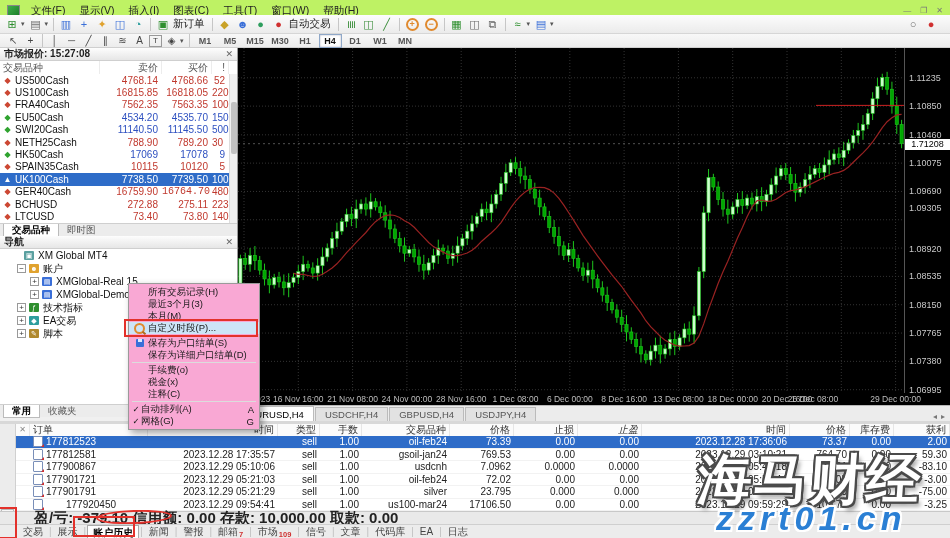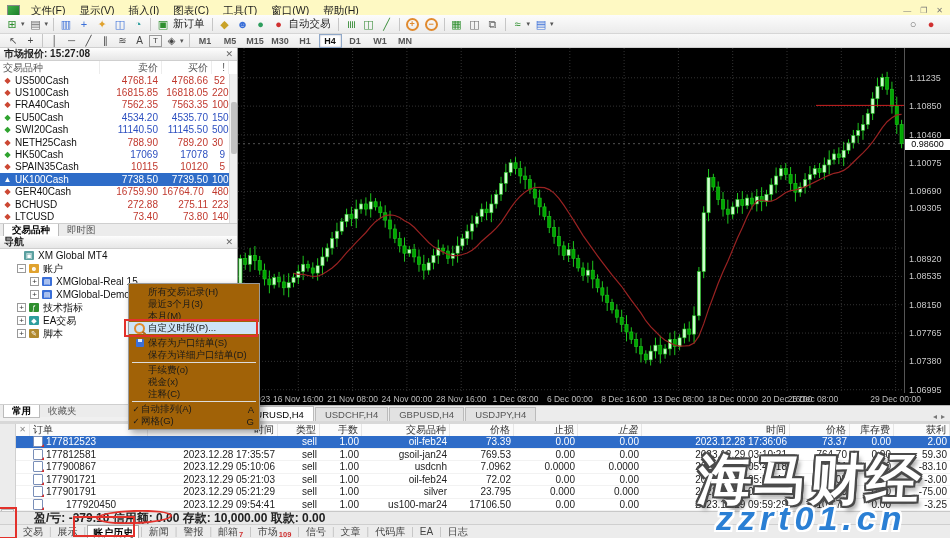--- a/index.html
+++ b/index.html
@@ -1,19 +1,19 @@
 <!DOCTYPE html>
 <html><head>
 <meta charset="utf-8">
 <style>
   html,body{margin:0;padding:0;}
   body{width:950px;height:538px;position:relative;overflow:hidden;background:#f0f0f0;
        font-family:"Liberation Sans","DejaVu Sans",sans-serif;font-size:11px;color:#111;}
   
-  #menubar{position:absolute;left:0;top:0;width:950px;height:21px;background:#fef9c3;
+  #menubar{position:absolute;left:0;top:0;width:950px;height:21px;background:#bef264;
            border-bottom:1px solid #e0e0e0;display:flex;align-items:center;padding-left:3px;box-sizing:border-box;}
   #appicon{width:11px;height:9px;background:linear-gradient(135deg,#3fae4a,#1c7f2a);border:1px solid #888;margin:0 4px;}
   .menu-item{padding:0 7px;line-height:15px;font-size:10.5px;color:#222;}
   #win-controls{margin-left:auto;display:flex;gap:9px;padding-right:7px;color:#777;font-size:8px;}
   
   #toolbar1{position:absolute;left:0;top:15px;width:950px;height:19px;display:flex;align-items:center;
             background:linear-gradient(#fcfcfc,#ebebeb);border-bottom:1px solid #d6d6d6;padding-left:3px;box-sizing:border-box;}
   #toolbar2{position:absolute;left:0;top:34px;width:950px;height:14px;display:flex;align-items:center;
             background:linear-gradient(#f8f8f8,#ececec);border-bottom:1px solid #cfcfcf;padding-left:5px;box-sizing:border-box;}
   .tb-sep{width:1px;height:13px;background:#c6c6c6;margin:0 3px;}
@@ -84,30 +84,30 @@
   .thc{box-sizing:border-box;border-right:1px solid #e6e6e6;padding:0 3px;line-height:12px;text-align:right;}
   #tbody{position:absolute;left:16px;top:436px;width:934px;height:75px;background:#fff;}
   .trow{height:12.5px;display:flex;align-items:center;font-size:10px;background:#fff;border-bottom:1px solid #f2f2f2;box-sizing:border-box;color:#222;}
   .trc{box-sizing:border-box;padding:0 3px;text-align:right;white-space:nowrap;overflow:hidden;}
   .trow.sel{background:#2e6cc8;} .trow.sel .trc{color:#fff;}
   .oicon{width:8px;height:9px;background:#fff;border:1px solid #7a8fb8;border-radius:1px;position:relative;
         flex:none;margin-right:3px;}
   .oicon::after{content:"";position:absolute;right:-2px;bottom:-2px;border-left:4px solid transparent;
         border-bottom:4px solid #d03030;}
   #tsummary{position:absolute;left:0;top:511px;width:950px;height:13px;background:#e9e9e9;
-        border-top:1px solid #c8c8c8;font-size:12px;font-weight:bold;color:#222;display:flex;
+        border-top:1px solid #c8c8c8;font-size:15px;font-weight:bold;color:#222;display:flex;
         align-items:center;padding-left:34px;box-sizing:border-box;}
   #btabs{position:absolute;left:0;top:524px;width:950px;height:14px;background:#ececec;border-top:1px solid #cfcfcf;
         display:flex;align-items:center;padding-left:18px;font-size:10px;color:#444;box-sizing:border-box;}
   .btab{padding:0 5px;display:flex;align-items:flex-start;height:13px;line-height:13px;}
   .btab.active{background:#fff;border:1px solid #aaa;border-bottom:none;font-weight:bold;color:#000;}
   .btab-sep{color:#c0c0c0;margin:0 1px;}
   .badge{color:#d03030;font-size:7.5px;font-weight:bold;margin:3px 0 0 1px;}
   
-  #ctxmenu{position:absolute;left:128px;top:283px;width:130px;background:#a16207;border:1px solid #9a9a9a;
+  #ctxmenu{position:absolute;left:128px;top:283px;width:130px;background:#f9a8d4;border:1px solid #9a9a9a;
         box-shadow:3px 3px 7px rgba(0,0,0,.35);padding:2px 0;z-index:45;}
   .cm-item{height:12px;display:flex;align-items:center;font-size:9.5px;color:#1a1a1a;padding:0 5px 0 2px;}
   .cm-item.hl{background:#cde4f7;}
   .cm-iconcol{width:17px;display:flex;justify-content:center;align-items:center;flex:none;}
   .cm-short{margin-left:auto;}
   .cm-sep{height:1px;background:#dcdcdc;margin:1px 3px;}
   .ic-mag{width:7px;height:7px;border:2px solid #e08a2e;border-radius:50%;position:relative;}
   .ic-mag::after{content:"";position:absolute;width:4px;height:2px;background:#b06a1e;right:-3px;bottom:-2px;transform:rotate(40deg);}
   .ic-save{width:8px;height:8px;background:#3a6fd8;border-radius:1px;position:relative;}
   .ic-save::after{content:"";position:absolute;left:2px;top:0;width:4px;height:3px;background:#dce8ff;}
@@ -301,21 +301,21 @@
       <span class="t-blue" style="width: 62px; text-align: right; box-sizing: border-box; padding-right: 4px;">7738.50</span>
       <span class="t-blue" style="width: 50px; text-align: right; box-sizing: border-box; padding-right: 4px;">7739.50</span>
       <span class="t-blue" style="width: 17px; text-align: right; box-sizing: border-box; padding-right: 4px;">100</span>
     </div>
     <div class="mwrow">
       <div class="sym" style="width: 100px; box-sizing: border-box; padding-left: 3px;">
         <span class="mwicon" style="color: rgb(204, 71, 51);">◆</span>
         <span>GER40Cash</span>
       </div>
       <span class="t-red" style="width: 62px; text-align: right; box-sizing: border-box; padding-right: 4px;">16759.90</span>
-      <span class="t-red" style="width: 50px; box-sizing: border-box; padding-right: 4px;">16764.70</span>
+      <span class="t-red" style="width: 50px; text-align: right; box-sizing: border-box; padding-right: 4px; font-family: Liberation Mono, monospace;">16764.70</span>
       <span class="t-red" style="width: 17px; text-align: right; box-sizing: border-box; padding-right: 4px;">480</span>
     </div>
     <div class="mwrow">
       <div class="sym" style="width: 100px; box-sizing: border-box; padding-left: 3px;">
         <span class="mwicon" style="color: rgb(204, 71, 51);">◆</span>
         <span>BCHUSD</span>
       </div>
       <span class="t-red" style="width: 62px; text-align: right; box-sizing: border-box; padding-right: 4px;">272.88</span>
       <span class="t-red" style="width: 50px; text-align: right; box-sizing: border-box; padding-right: 4px;">275.11</span>
       <span class="t-red" style="width: 17px; text-align: right; box-sizing: border-box; padding-right: 4px;">223</span>
@@ -691,28 +691,28 @@
         <line x1="578" y1="57.377398720682315" x2="666" y2="57.377398720682315" stroke="#cc2222" stroke-width="1"></line>
         <line x1="0" y1="95.70255863539387" x2="666" y2="95.70255863539387" stroke="#777" stroke-dasharray="2,3" stroke-width="0.7"></line>
       </svg></div>
   <div id="pscale">
       <div class="plabel" style="top: 24.7921px;">1.11235</div>
       <div class="plabel" style="top: 53.113px;">1.10850</div>
       <div class="plabel" style="top: 81.8017px;">1.10460</div>
       <div class="plabel" style="top: 110.123px;">1.10075</div>
       <div class="plabel" style="top: 138.443px;">1.09690</div>
       <div class="plabel" style="top: 155px;">1.09305</div>
-      <div class="plabel" style="top: 206px;">1.08920</div>
+      <div class="plabel" style="top: 196px;">1.08920</div>
       <div class="plabel" style="top: 223.406px;">1.08535</div>
       <div class="plabel" style="top: 251.727px;">1.08150</div>
       <div class="plabel" style="top: 280.048px;">1.07765</div>
       <div class="plabel" style="top: 308.369px;">1.07380</div>
       <div class="plabel" style="top: 336.69px;">1.06995</div>
     </div>
-  <div id="curprice" style="top: 90.7026px;">0.98600</div>
+  <div id="curprice" style="top: 90.7026px;">1.71208</div>
   <div id="taxis">
       <div class="tlabel" style="left: 2px;">ov 2023</div>
       <div class="tlabel" style="left: 60.3px; transform: translateX(-50%);">16 Nov 16:00</div>
       <div class="tlabel" style="left: 114.6px; transform: translateX(-50%);">21 Nov 08:00</div>
       <div class="tlabel" style="left: 168.9px; transform: translateX(-50%);">24 Nov 00:00</div>
       <div class="tlabel" style="left: 223.2px; transform: translateX(-50%);">28 Nov 16:00</div>
       <div class="tlabel" style="left: 277.5px; transform: translateX(-50%);">1 Dec 08:00</div>
       <div class="tlabel" style="left: 331.8px; transform: translateX(-50%);">6 Dec 00:00</div>
       <div class="tlabel" style="left: 386.1px; transform: translateX(-50%);">8 Dec 16:00</div>
       <div class="tlabel" style="left: 440.4px; transform: translateX(-50%);">13 Dec 08:00</div>

